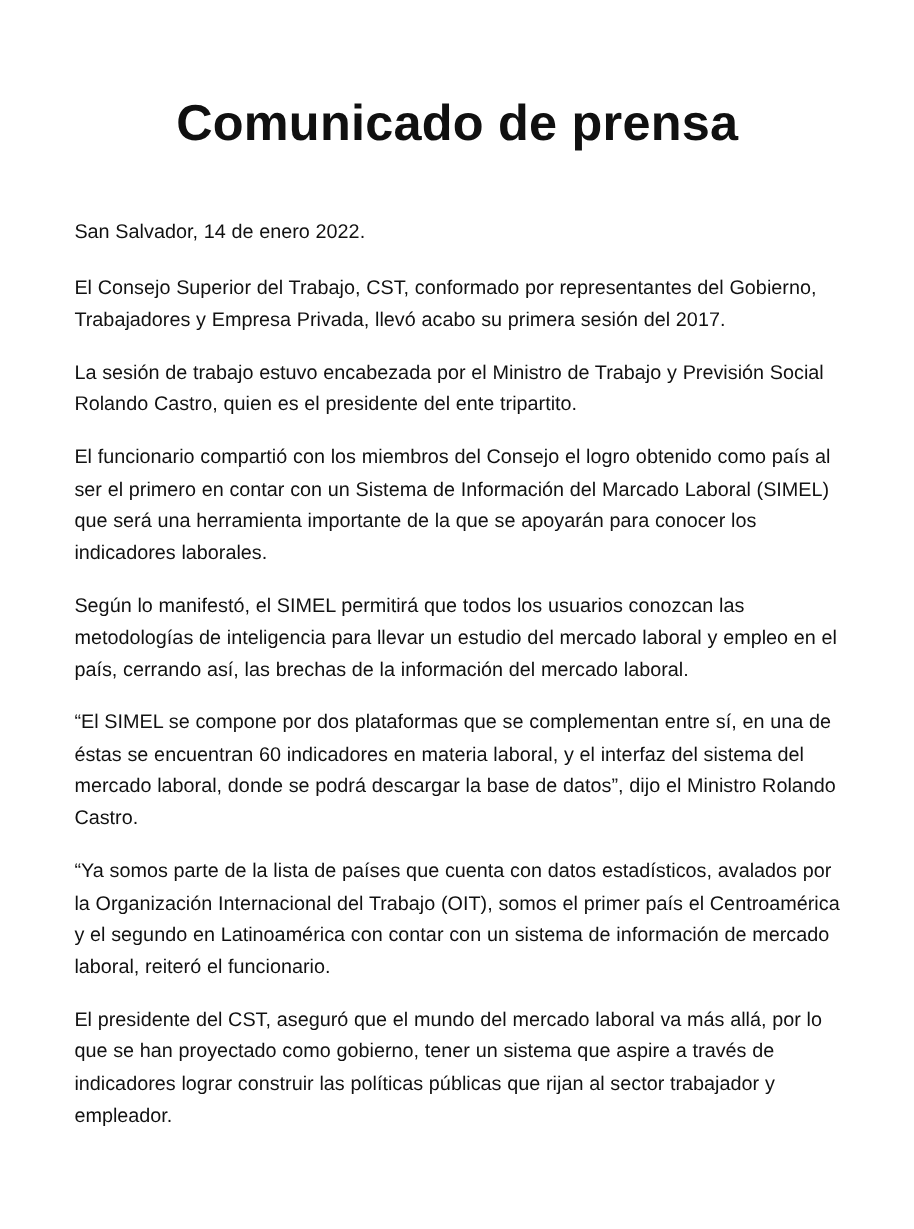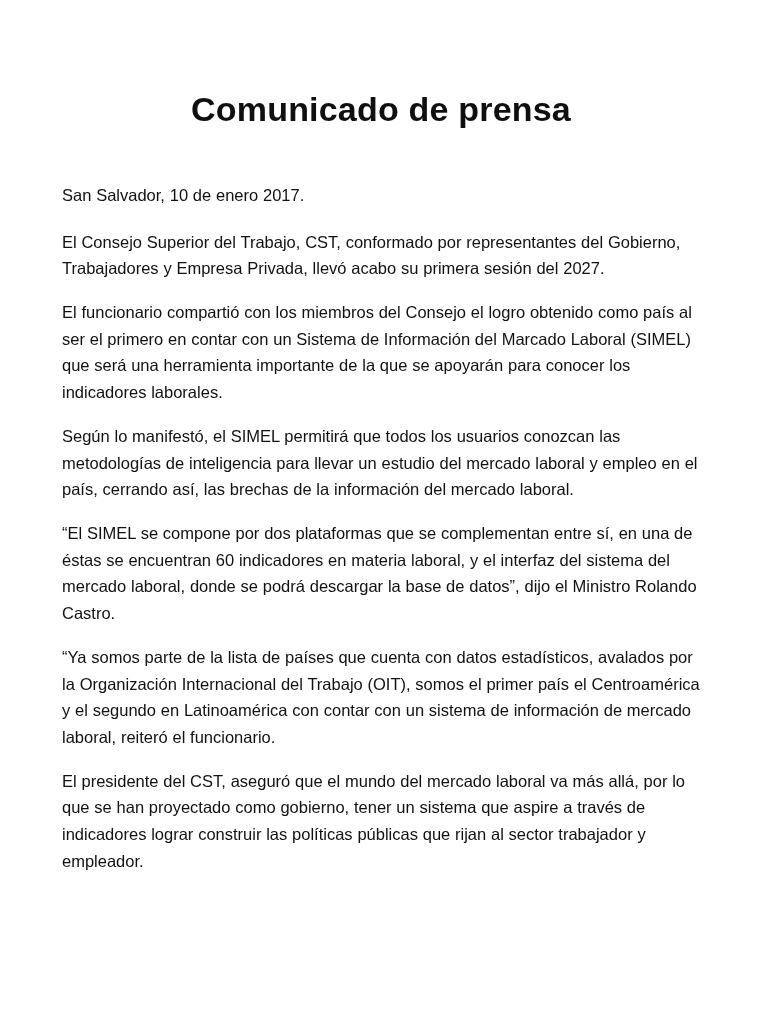--- a/index.html
+++ b/index.html
@@ -18,24 +18,24 @@
     position: relative;
     width: 762px;
     height: 1024px;
     background: #ffffff;
     box-sizing: border-box;
     padding: 0 62px;
     overflow: hidden;
   }
   .doc-title {
     text-align: center;
-    font-size: 34px;
+    font-size: 42px;
     font-weight: 700;
     letter-spacing: 0.2px;
-    margin: 11px;
+    margin: 0;
     padding-top: 78px;
     line-height: 1.2;
     color: #101010;
   }
   .body-block {
     margin-top: 52px;
   }
   .para {
     font-size: 16.5px;
     line-height: 1.62;
@@ -51,21 +51,22 @@
     margin-bottom: 20px;
   }
 </style>
 </head>
 <body>
 
 <div class="page">
   <h1 class="doc-title">Comunicado de prensa</h1>
 
   <div class="body-block">
-    <p class="para dateline">San Salvador, 10 de enero 2017.</p>
-    <p class="para">El Consejo Superior del Trabajo, CST, conformado por representantes del Gobierno, Trabajadores y Empresa Privada, llevó acabo su primera sesión del 2027.</p>
+    <p class="para dateline">San Salvador, 14 de enero 2022.</p>
+    <p class="para">El Consejo Superior del Trabajo, CST, conformado por representantes del Gobierno, Trabajadores y Empresa Privada, llevó acabo su primera sesión del 2017.</p>
+    <p class="para">La sesión de trabajo estuvo encabezada por el Ministro de Trabajo y Previsión Social Rolando Castro, quien es el presidente del ente tripartito.</p>
     <p class="para">El funcionario compartió con los miembros del Consejo el logro obtenido como país al ser el primero en contar con un Sistema de Información del Marcado Laboral (SIMEL) que será una herramienta importante de la que se apoyarán para conocer los indicadores laborales.</p>
     <p class="para">Según lo manifestó, el SIMEL permitirá que todos los usuarios conozcan las metodologías de inteligencia para llevar un estudio del mercado laboral y empleo en el país, cerrando así, las brechas de la información del mercado laboral.</p>
     <p class="para">“El SIMEL se compone por dos plataformas que se complementan entre sí, en una de éstas se encuentran 60 indicadores en materia laboral, y el interfaz del sistema del mercado laboral, donde se podrá descargar la base de datos”, dijo el Ministro Rolando Castro.</p>
     <p class="para">“Ya somos parte de la lista de países que cuenta con datos estadísticos, avalados por la Organización Internacional del Trabajo (OIT), somos el primer país el Centroamérica y el segundo en Latinoamérica con contar con un sistema de información de mercado laboral, reiteró el funcionario.</p>
     <p class="para">El presidente del CST, aseguró que el mundo del mercado laboral va más allá, por lo que se han proyectado como gobierno, tener un sistema que aspire a través de indicadores lograr construir las políticas públicas que rijan al sector trabajador y empleador.</p>
   </div>
 </div>
 
 </body></html>

